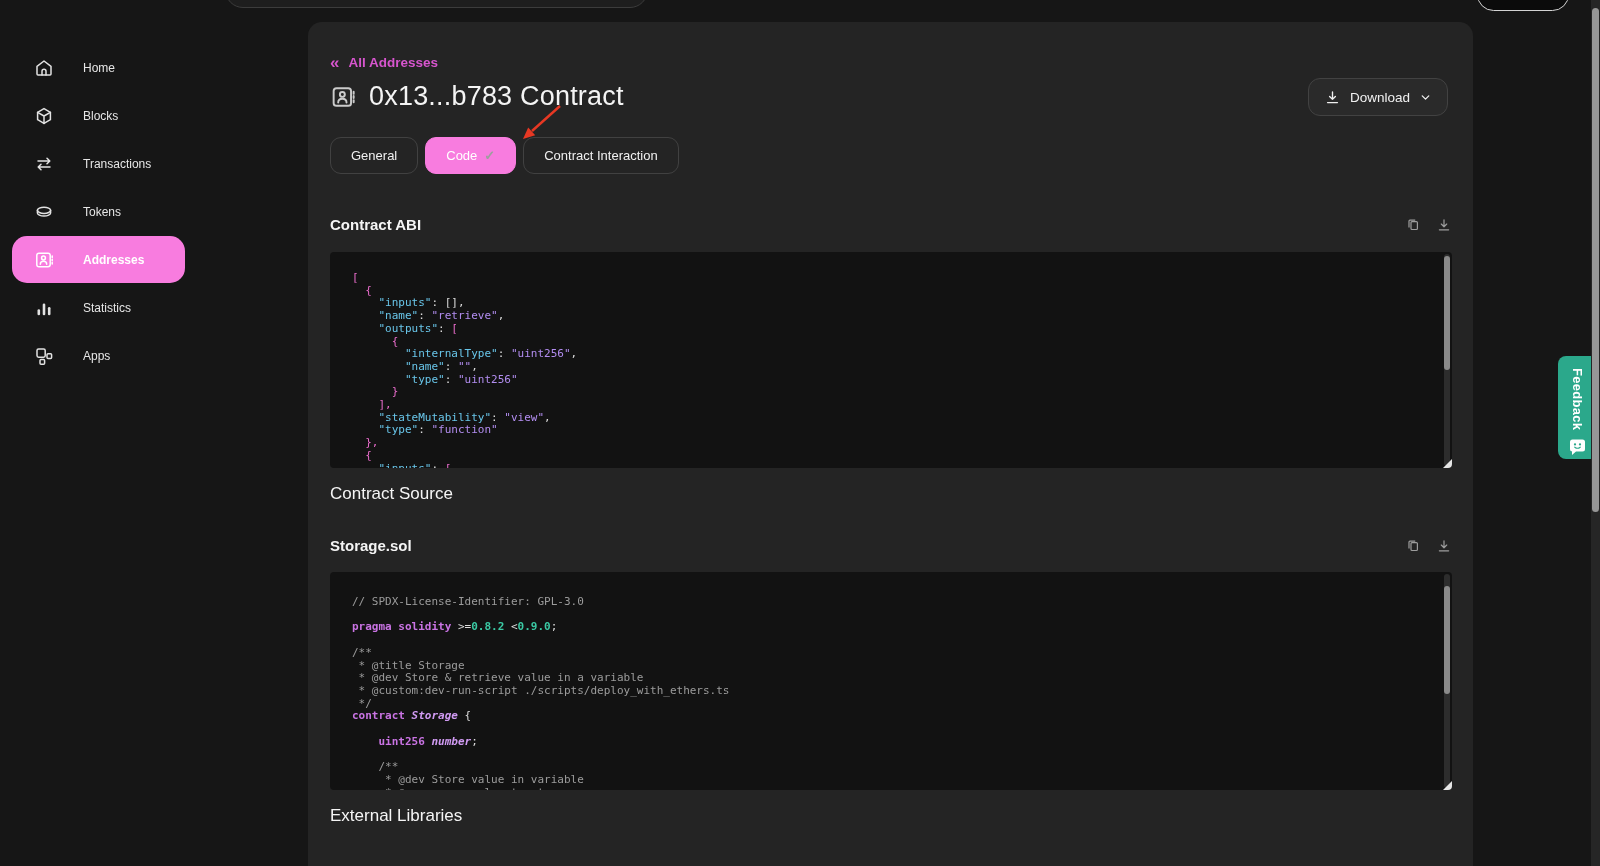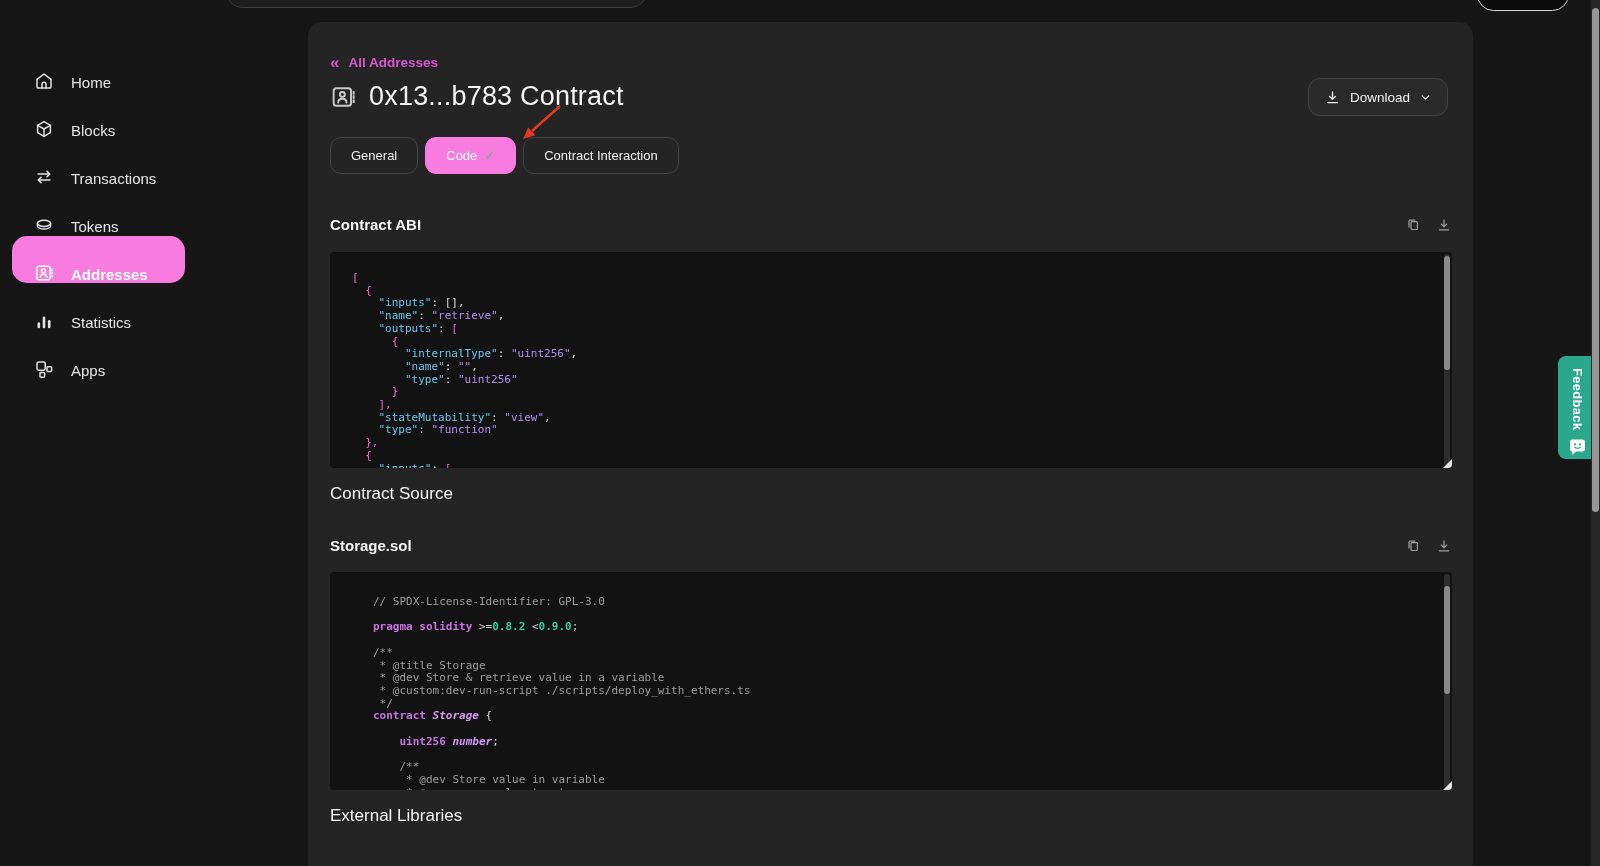--- a/index.html
+++ b/index.html
@@ -7,22 +7,22 @@
     font-family:"Liberation Sans", sans-serif; color:#e9e9e9; }
 
   
   .search-remnant { position:absolute; left:225px; top:-28px; width:423px; height:36px;
     border:1px solid #3c3c3c; border-radius:18px; background:#1e1e1e; }
   .topright-remnant { position:absolute; left:1477px; top:-22px; width:92px; height:33px;
     border:1.5px solid #d4d4d4; border-radius:17px; background:#0b0b0b; }
 
   
   .sidebar { position:absolute; left:0; top:0; width:308px; height:866px; padding-top:44px; }
-  .side-item { display:flex; align-items:flex-end; gap:17px; height:47px; margin:0 12px 1px 12px;
-    padding-left:22px; width:173px; border-radius:15px; font-size:15px; font-weight:500;
+  .side-item { display:flex; align-items:center; gap:29px; height:47px; margin:0 12px 1px 12px;
+    padding-left:22px; width:173px; border-radius:15px; font-size:12px; font-weight:500;
     color:#e6e6e6; cursor:pointer; }
   .side-item.active { background:var(--pink); color:#ffffff; font-weight:600; }
   .side-item svg { flex:0 0 auto; }
 
   
   .panel { position:absolute; left:308px; top:22px; width:1165px; height:844px;
     background:#242424; border-radius:14px 14px 0 0; }
   .panel-inner { position:relative; width:100%; height:100%; padding:0 21px 0 22px; }
 
   .breadcrumb { position:absolute; left:22px; top:33px; display:flex; align-items:center; gap:9px;
@@ -243,21 +243,21 @@
             <rect x="7.5" y="5.8" width="8" height="9.8" rx="1.2"></rect>
             <path d="M12.8 3.8 H6.2 a1.2 1.2 0 0 0 -1.2 1.2 v8"></path>
           </svg>
         <svg width="16" height="16" viewBox="0 0 20 20" fill="none" stroke="#9d9d9d" stroke-width="1.5" stroke-linecap="round" stroke-linejoin="round">
             <path d="M10 3.5 v8.5 M6.6 8.8 L10 12.2 L13.4 8.8"></path>
             <path d="M4.2 16 h11.6"></path>
           </svg>
       </span>
     </div>
     <div class="code-card" style="top:550px; height:218px;">
-      <div class="code-scroll" style="padding-top:24px;margin-left:21px;">
+      <div class="code-scroll" style="padding-top:24px;">
           <div class="code-line"><span class="tk-com">// SPDX-License-Identifier: GPL-3.0</span></div>
           <div class="code-line">&nbsp;</div>
           <div class="code-line"><span class="tk-kw">pragma solidity </span><span class="tk-pln">&gt;=</span><span class="tk-num">0.8.2</span><span class="tk-pln"> &lt;</span><span class="tk-num">0.9.0</span><span class="tk-pln">;</span></div>
           <div class="code-line">&nbsp;</div>
           <div class="code-line"><span class="tk-com">/**</span></div>
           <div class="code-line"><span class="tk-com"> * @title Storage</span></div>
           <div class="code-line"><span class="tk-com"> * @dev Store &amp; retrieve value in a variable</span></div>
           <div class="code-line"><span class="tk-com"> * @custom:dev-run-script ./scripts/deploy_with_ethers.ts</span></div>
           <div class="code-line"><span class="tk-com"> */</span></div>
           <div class="code-line"><span class="tk-kw">contract </span><span class="tk-typ">Storage</span><span class="tk-pln"> {</span></div>

